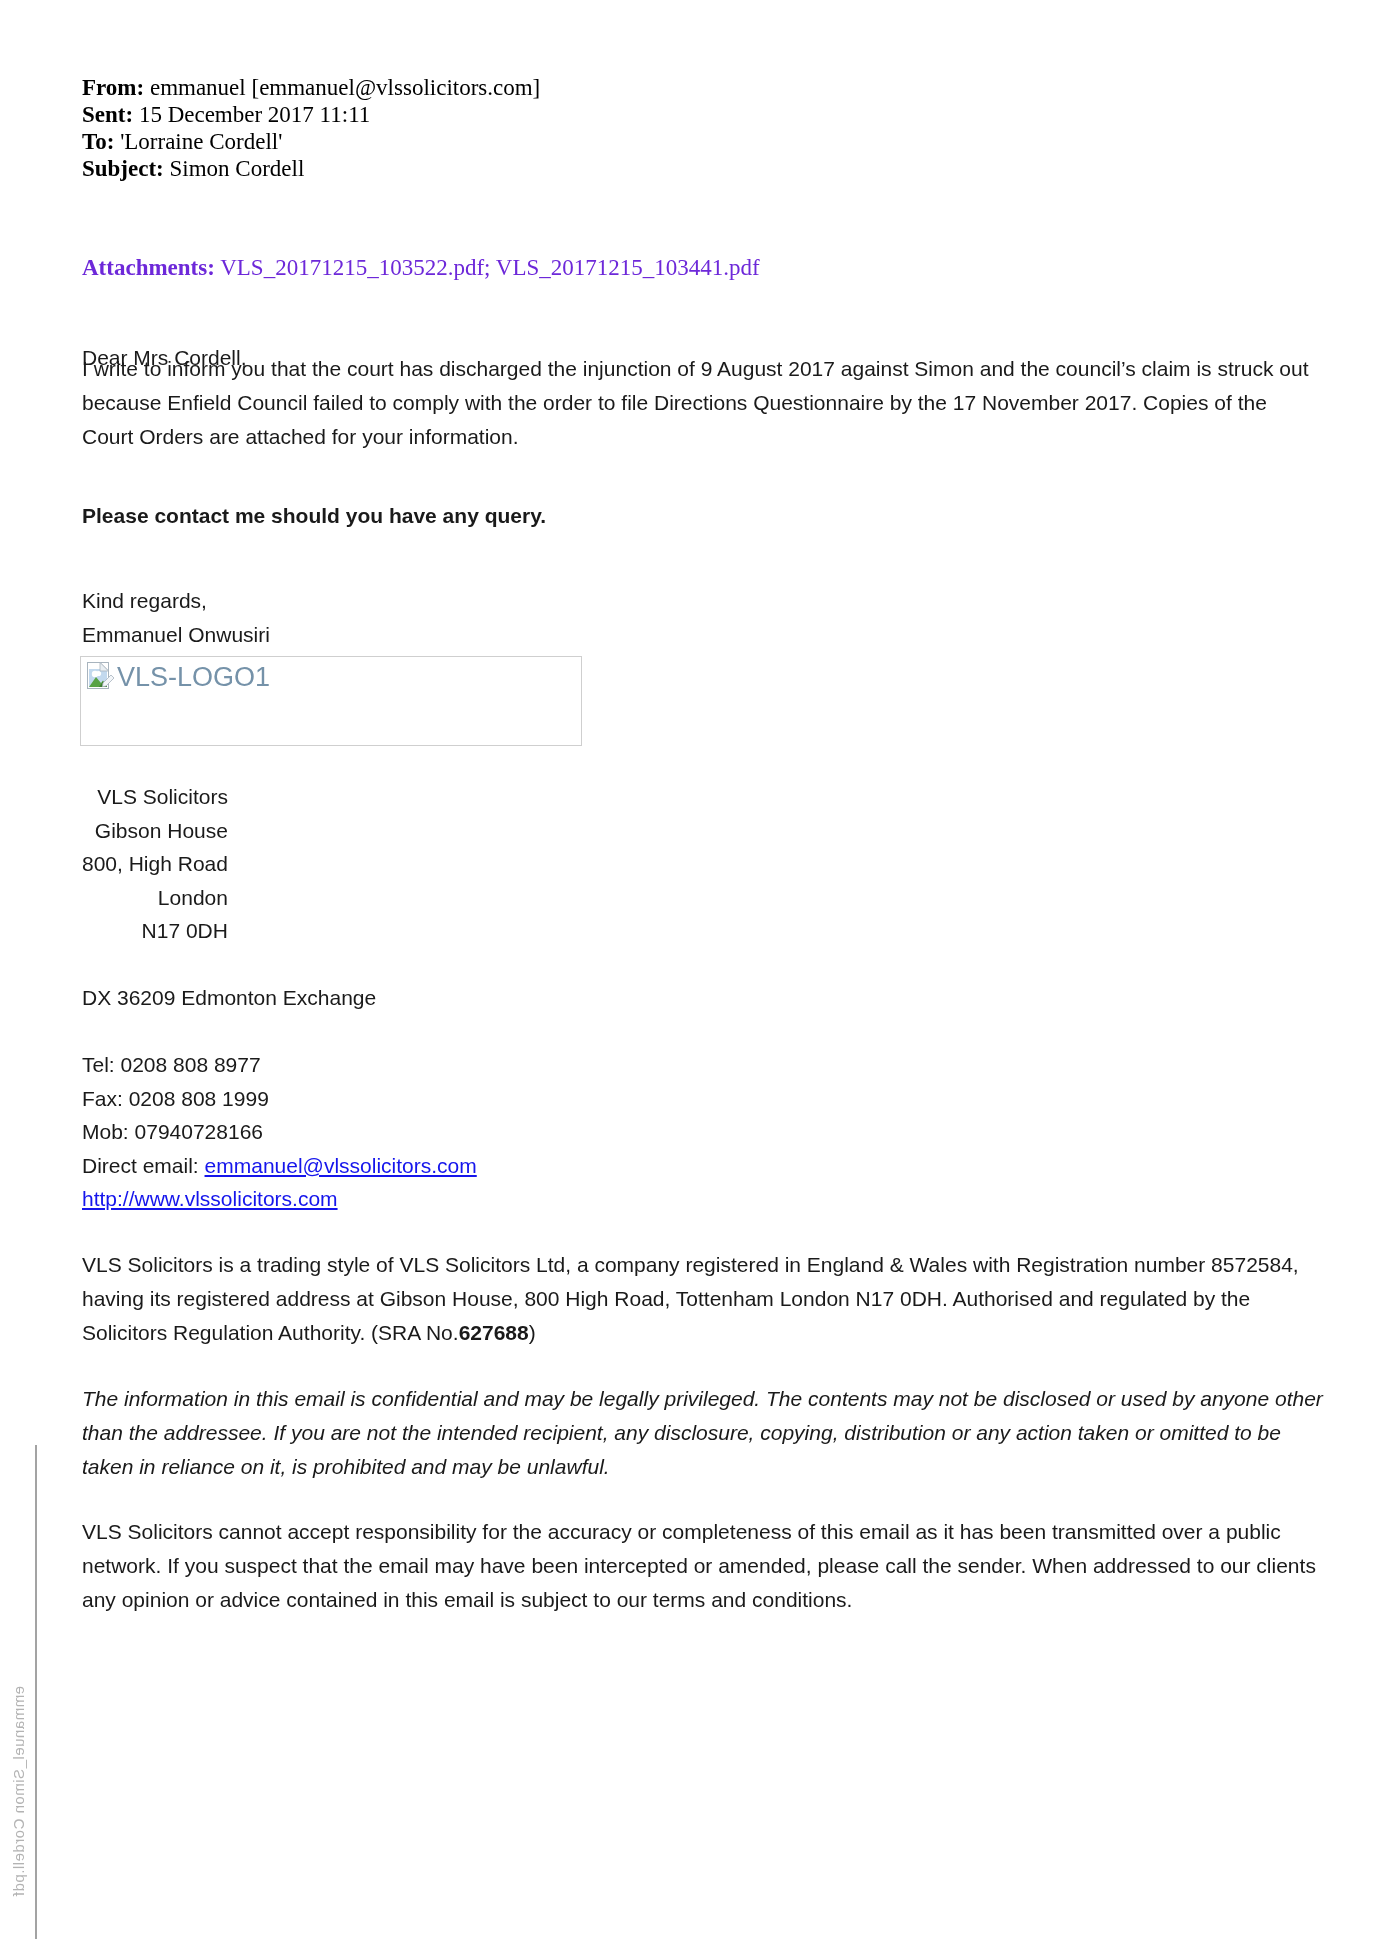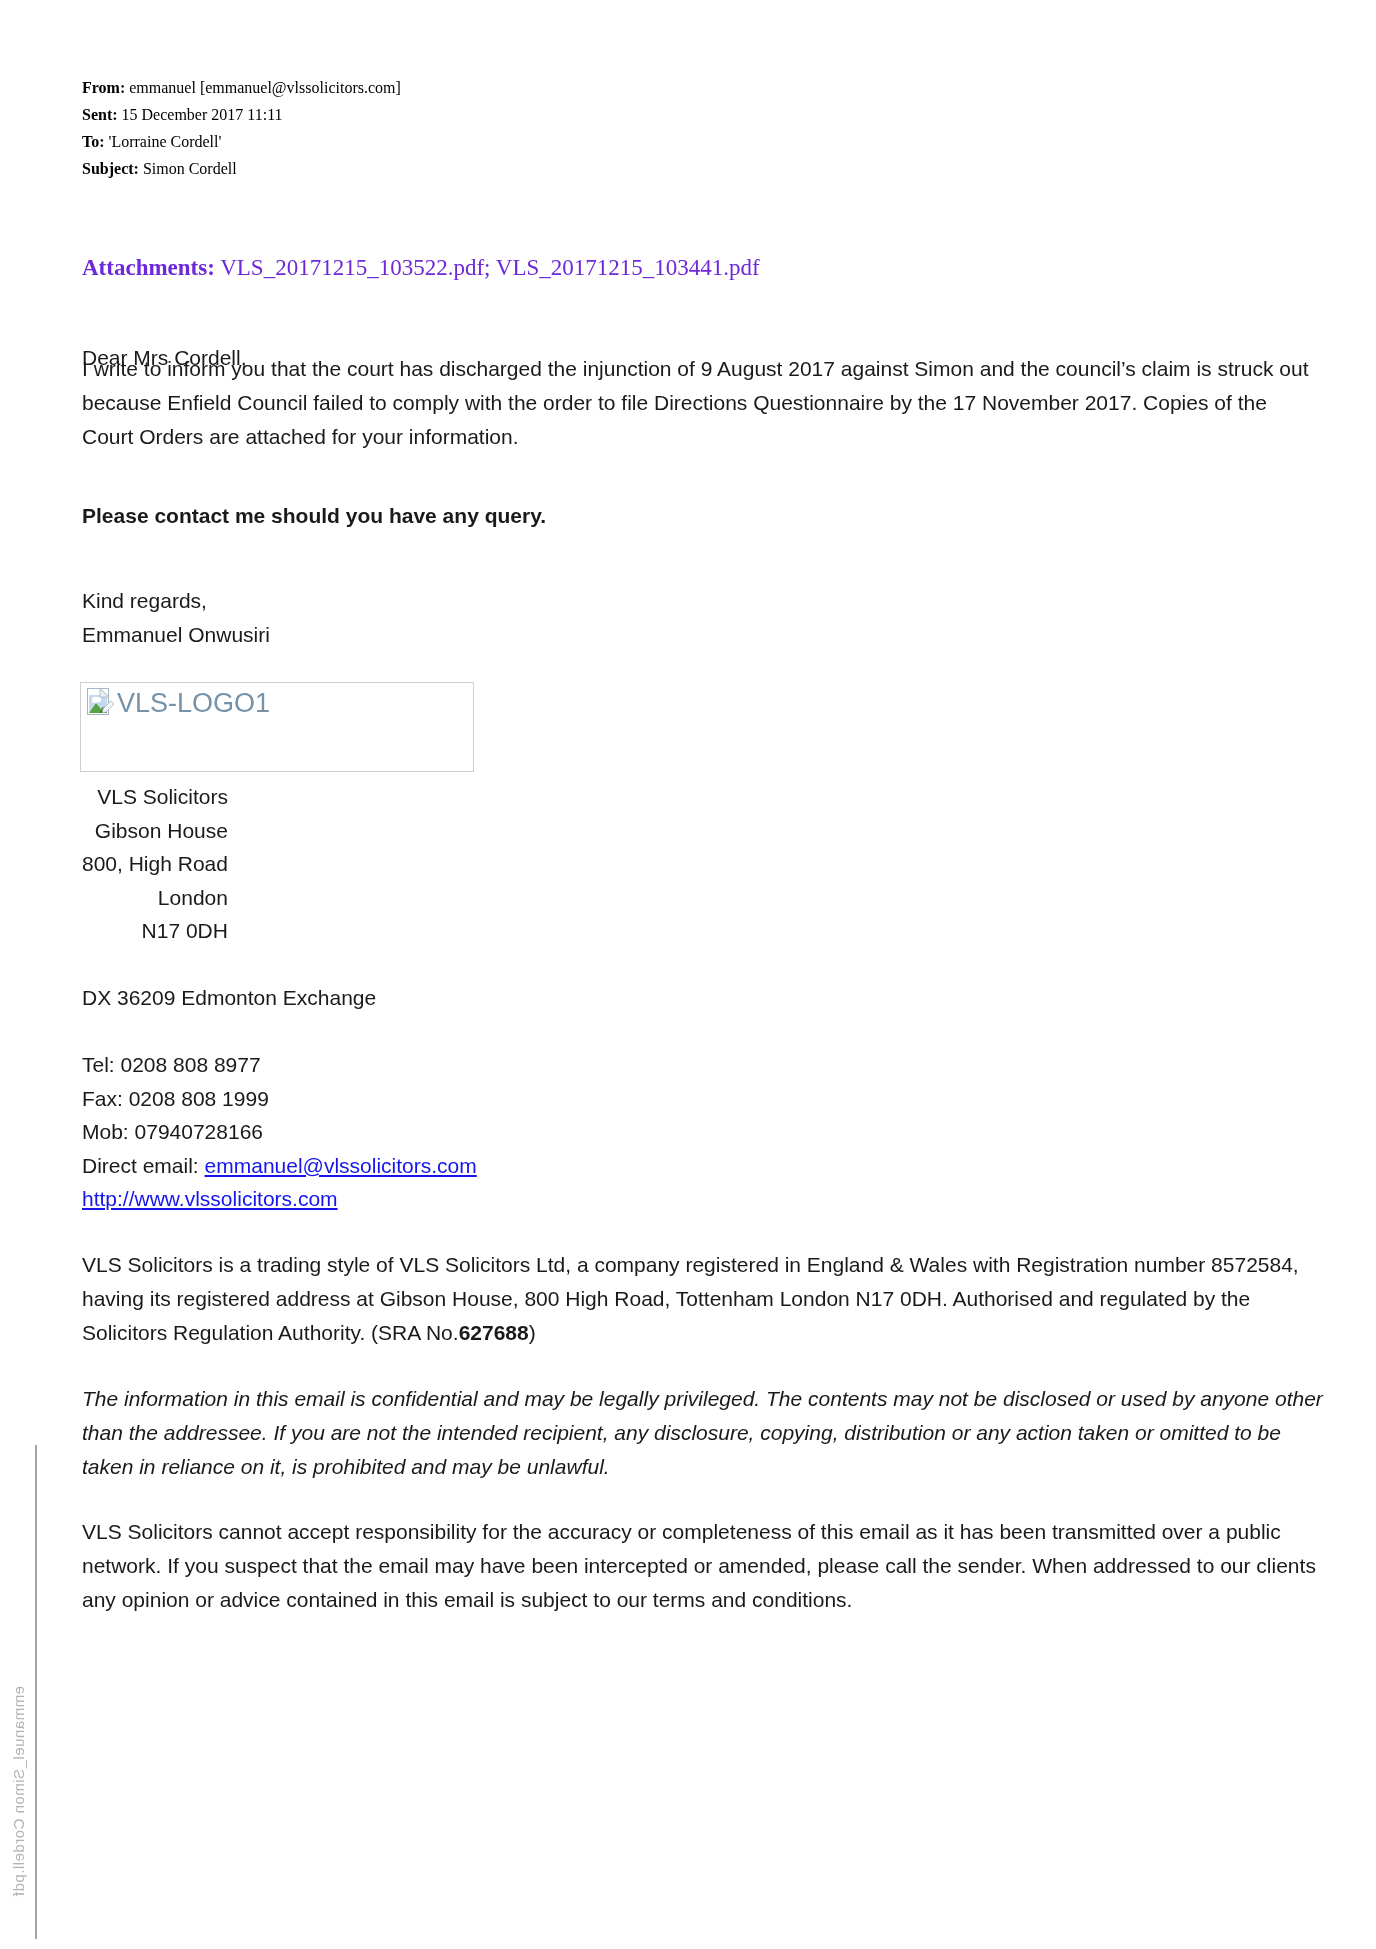--- a/index.html
+++ b/index.html
@@ -7,36 +7,36 @@
     width: 1376px; height: 1949px;
     background: #ffffff;
     position: relative;
     font-family: "Liberation Sans", sans-serif;
     color: #1a1a1a;
     overflow: hidden;
   }
   .abs { position: absolute; left: 82px; }
 
   
-  .mail-header { top: 74px; font-family: "Liberation Serif", serif; font-size: 16px; line-height: 27px; color: #000; }
+  .mail-header { top: 74px; font-family: "Liberation Serif", serif; font-size: 23px; line-height: 27px; color: #000; }
   .mail-header .lbl { font-weight: bold; }
   .attachments-line { top: 254px; font-family: Liberation Serif, serif; font-size: 23px; line-height: 28px; color: #6d28d9; }
   .attachments-line .lbl { font-weight: bold; }
 
   
   .sans { font-size: 21px; line-height: 34px; }
   .salutation { top: 294px; margin-top: 47px; }
   .para1 { top: 352px; width: 1238px; }
   .para2 { top: 499px; font-weight: bold; }
   .regards { top: 584px; }
 
   
   .logo-box {
-    top: 682px; left: 80px;
-    width: 394px; height: 90px;
+    top: 656px; left: 80px;
+    width: 502px; height: 90px;
     border: 1px solid #cfcfcf;
     box-sizing: border-box;
     padding: 4px 5px;
   }
   .logo-row { display: flex; align-items: flex-start; }
   .logo-alt {
     font-size: 27px; line-height: 32px;
     color: #7592a9;
   }
   .broken-img { width: 30px; height: 34px; margin-right: 1px; flex: 0 0 auto; }

